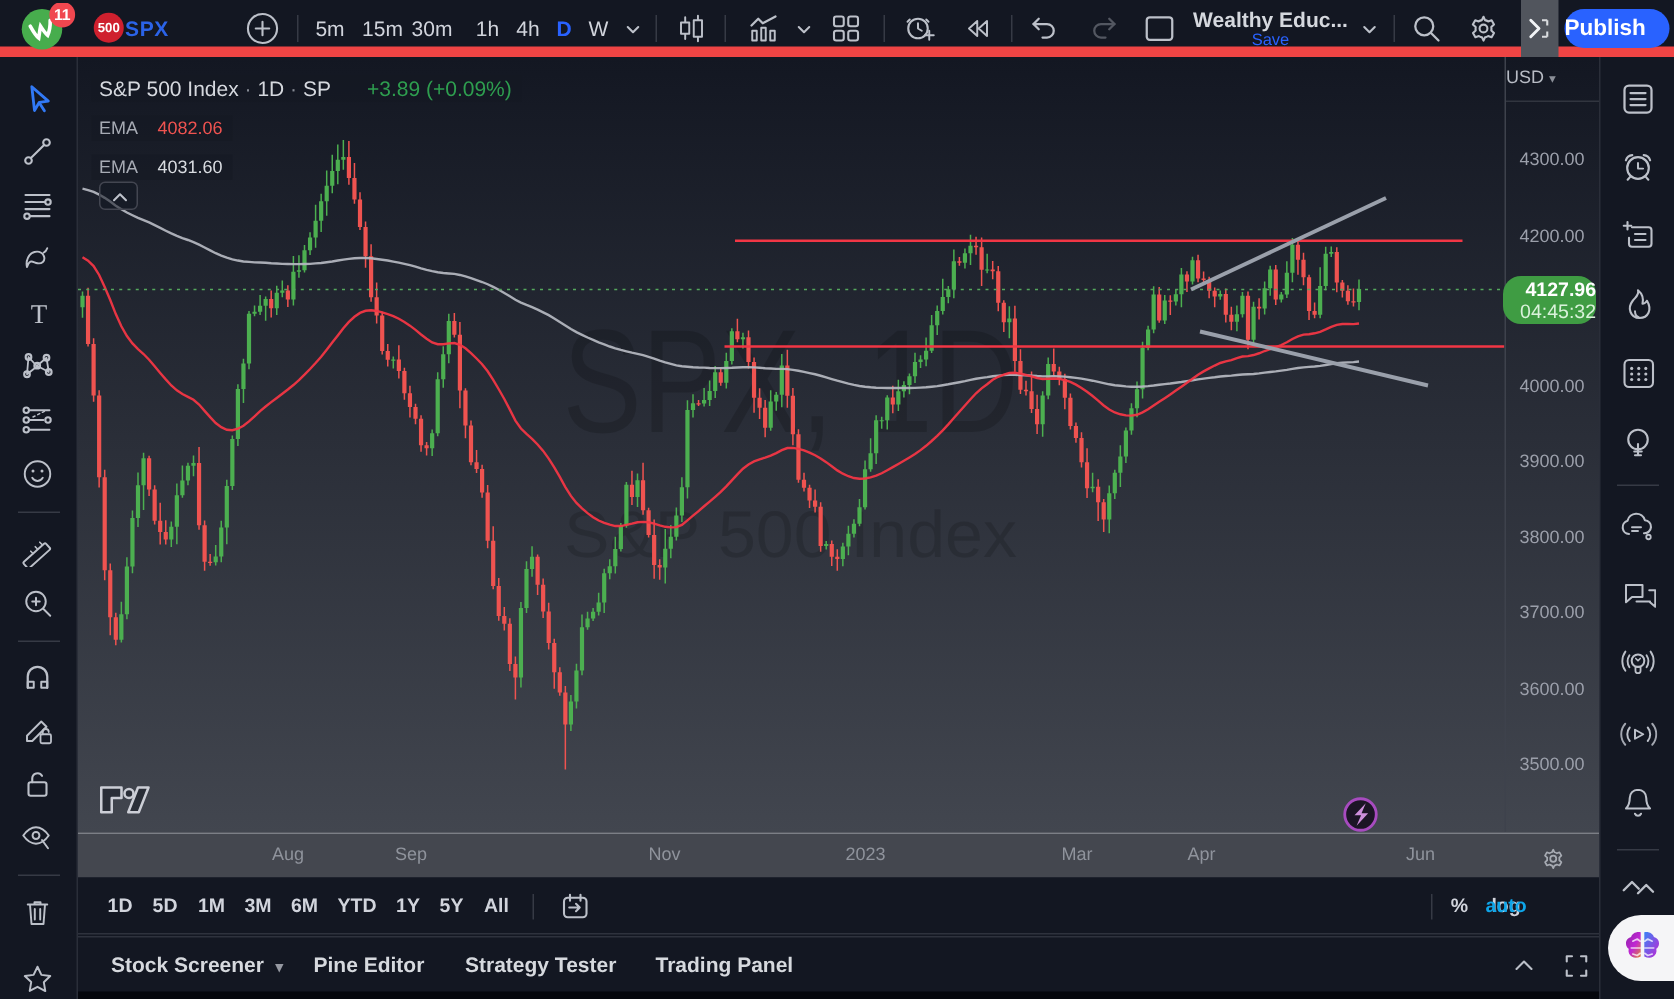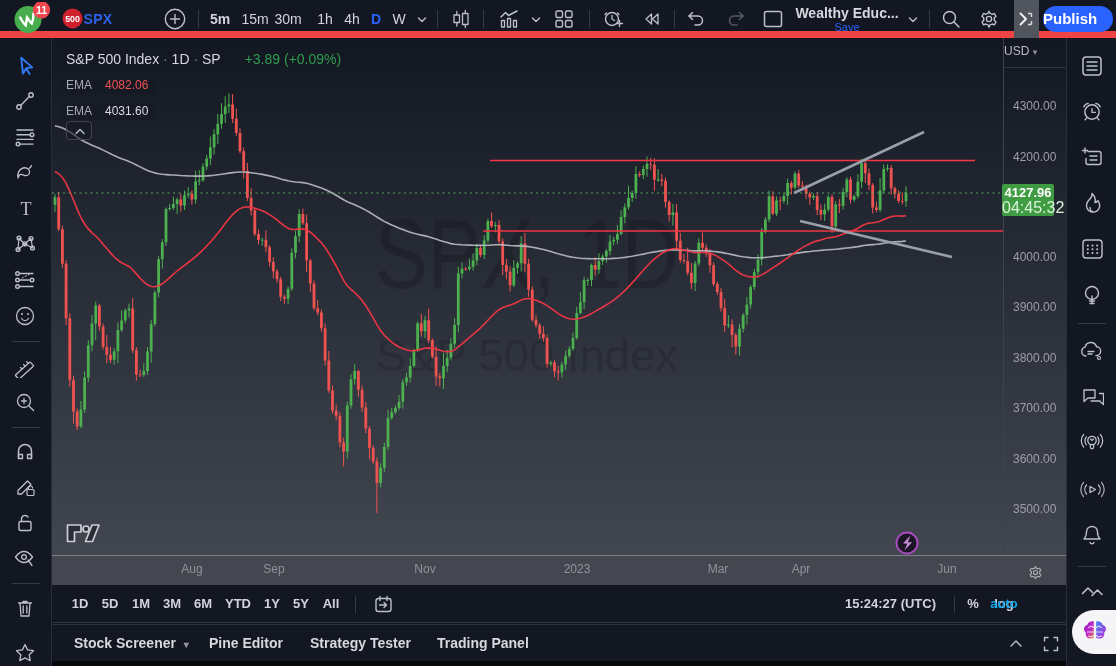--- a/index.html
+++ b/index.html
@@ -12,23 +12,23 @@
 #leftbar{position:absolute;left:0;top:38px;width:52px;height:628px;background:#131722;border-right:1px solid #2a2e39;z-index:25}
 .lsep{position:absolute;left:12px;width:28px;height:1px;background:#363a45}
 
 #rightbar{position:absolute;left:1066px;top:38px;width:50px;height:628px;background:#131722;border-left:1px solid #2a2e39;z-index:25}
 .rsep{position:absolute;left:11px;width:28px;height:1px;background:#363a45}
 
 #pane{position:absolute;left:52px;top:38px;width:1014px;height:517px;background:linear-gradient(180deg,#131722 0%,#23273296 35%,#42464f 100%);background:linear-gradient(180deg,#131722 0%,#42464f 100%);overflow:hidden}
 #axisline{position:absolute;left:951px;top:0;width:1px;height:517px;background:#3e424c}
 .axlab{position:absolute;left:961px;transform:translateY(-50%);font-size:12px;color:#9b9faa}
 #usdrow{position:absolute;left:952px;top:0;width:62px;height:30px;border-bottom:1px solid #31353f;color:#b8bcc5;font-size:12px;line-height:26px}
-#badge{position:absolute;left:950px;top:146px;width:52px;height:32px;background:#3f9c43;border-radius:2px;text-align:center;z-index:5}
+#badge{position:absolute;left:950px;top:146px;width:62px;height:32px;background:#3f9c43;border-radius:12px;text-align:right;z-index:5}
 #badge .b1{font-size:13px;font-weight:700;color:#fff;line-height:17px}
-#badge .b2{font-size:16px;color:#d9f2da;line-height:14px}
+#badge .b2{font-size:13px;color:#d9f2da;line-height:14px}
 
 #legend{position:absolute;left:14px;top:12px;z-index:6;font-size:14px;color:#d5d8de}
 #legend .l1{background:rgba(19,23,34,.5);width:fit-content;padding:1px 7px 1px 5px;margin-left:-5px}
 #legend .grn{color:#2e9e4f;margin-left:24px}
 .emarow{font-size:12px;color:#a7abb4;margin-top:9px;height:17px;background:rgba(19,23,34,.5);width:fit-content;padding:0 7px 0 5px;margin-left:-5px;line-height:17px}
 .emarow .val{margin-left:13px}
 #collapse{position:absolute;left:14px;top:83px;width:26px;height:19px;border:1px solid #434651;border-radius:4px;background:rgba(19,23,34,.55);z-index:6}
 
 #timestrip{position:absolute;left:52px;top:555px;width:1014px;height:30px;background:#44474f;border-top:1px solid #7c7f86;z-index:6}
 .mon{position:absolute;top:6px;transform:translateX(-50%);font-size:12px;color:#8f939c}
@@ -88,21 +88,21 @@
    <div class="emarow">EMA<span class="val" style="color:#d8dbe0">4031.60</span></div>
  </div>
  <div id="collapse"><svg class="i" width="26" height="19">
           <path d="M9 11.5l4-4 4 4"></path>
         </svg></div>
 </div>
 
 <div id="timestrip">
  <div class="mon" style="left:140px">Aug</div>
  <div class="mon" style="left:222px">Sep</div>
- <div class="mon" style="left:373px">Nov</div>
+ <div class="mon" style="left:391px">Nov</div>
  <div class="mon" style="left:525px">2023</div>
  <div class="mon" style="left:666px">Mar</div>
  <div class="mon" style="left:749px">Apr</div>
  <div class="mon" style="left:895px">Jun</div>
  <svg width="17" height="17" style="position:absolute;left:975px;top:8px" viewBox="0 0 22 22">
         <path d="M11 3.2l1 2.2a6 6 0 012.1.9l2.3-.8 1.6 2.8-1.8 1.7a6 6 0 010 2.3l1.8 1.7-1.6 2.8-2.3-.8a6 6 0 01-2.1.9l-1 2.2h-0l-1-2.2a6 6 0 01-2.1-.9l-2.3.8-1.6-2.8 1.8-1.7a6 6 0 010-2.3L3.9 8.3l1.6-2.8 2.3.8a6 6 0 012.1-.9z" fill="none" stroke="#a6aab2" stroke-width="1.5" stroke-linejoin="round"></path>
         <circle cx="11" cy="11" r="2.6" fill="none" stroke="#a6aab2" stroke-width="1.5"></circle>
       </svg>
 </div>
 
@@ -114,21 +114,20 @@
  <div class="rb" style="left:151px">6M</div>
  <div class="rb" style="left:186px">YTD</div>
  <div class="rb" style="left:220px">1Y</div>
  <div class="rb" style="left:249px">5Y</div>
  <div class="rb" style="left:279px">All</div>
  <div style="position:absolute;left:303px;top:11px;width:1px;height:17px;background:#363a45"></div>
  <svg class="i" width="20" height="20" style="position:absolute;left:322px;top:10px">
         <rect x="2" y="3.5" width="15" height="13" rx="2.5"></rect>
         <path d="M6 1.5v4M13 1.5v4M5.5 10h7m0 0l-2.5-2.5M12.5 10L10 12.5"></path>
       </svg>
- <div class="rb" style="left:793px;transform:none;font-weight:700">15:24:27 (UTC)</div>
  <div style="position:absolute;left:902px;top:11px;width:1px;height:17px;background:#363a45"></div>
  <div class="rb" style="left:921px">%</div>
  <div class="rb" style="left:952px">log</div>
  <div class="rb" style="left:952px;color:#0ea5e9">auto</div>
 </div>
 
 <div id="screener" style="border-top:1px solid #2e323d">
  <div class="sc" style="left:22px">Stock Screener&nbsp;&nbsp;<span style="font-size:10px;color:#9598a1">▾</span></div>
  <div class="sc" style="left:157px">Pine Editor</div>
  <div class="sc" style="left:385px">Trading Panel</div>
@@ -153,21 +152,21 @@
  <svg width="21" height="21" style="position:absolute;left:62px;top:8px" viewBox="0 0 21 21">
    <circle cx="10.5" cy="10.5" r="10" fill="#cf202e"></circle>
    <text x="10.5" y="13.6" font-size="8.8" fill="#fff" text-anchor="middle" font-weight="700">500</text>
  </svg>
  <div class="tf" style="left:98px;color:#2b63e8;font-size:14px;letter-spacing:.4px">SPX</div>
  <svg class="i" width="22" height="22" style="position:absolute;left:164px;top:8px">
         <circle cx="11" cy="11" r="9.7"></circle>
         <path d="M11 6.5v9M6.5 11h9"></path>
       </svg>
  <div class="tsep" style="left:198px"></div>
- <div class="tf" style="left:220px;font-weight:700">5m</div>
+ <div class="tf" style="left:220px;font-weight:400">5m</div>
  <div class="tf" style="left:255px;font-weight:400">15m</div>
  <div class="tf" style="left:288px;font-weight:400">30m</div>
  <div class="tf" style="left:325px;font-weight:400">1h</div>
  <div class="tf" style="left:352px;font-weight:400">4h</div>
  <div class="tf" style="left:376px;color:#2962ff">D</div>
  <div class="tf" style="left:399px;font-weight:400">W</div>
  <svg class="i" width="10" height="8" style="position:absolute;left:417px;top:16px">
         <path d="M1.5 2l3.5 3.5L8.5 2"></path>
       </svg>
  <div class="tsep" style="left:437px"></div>

